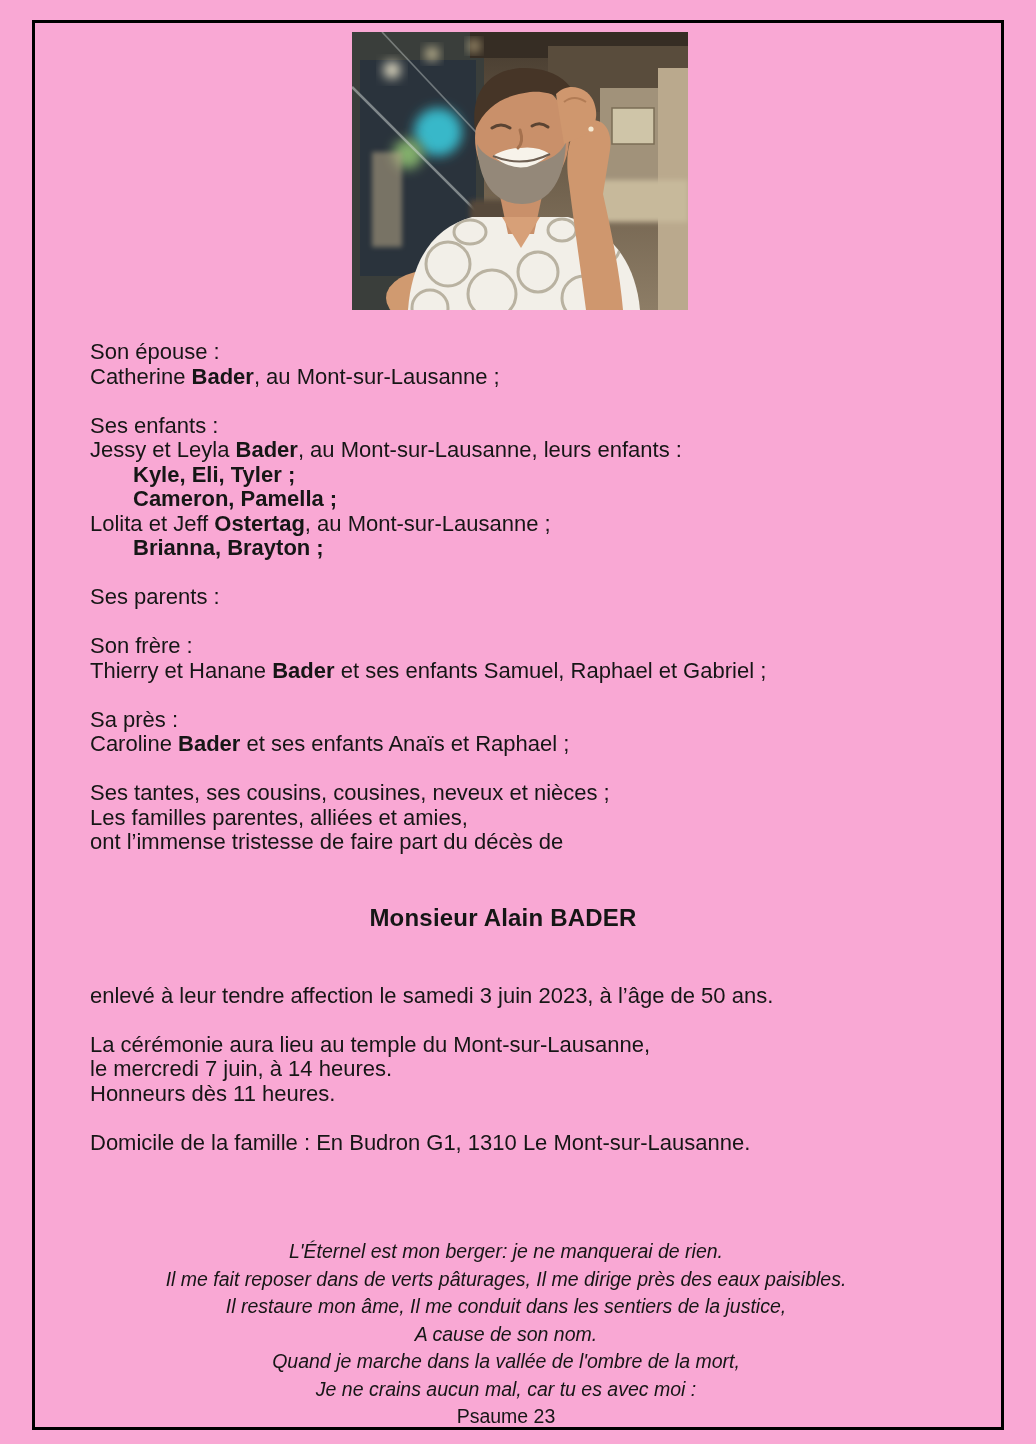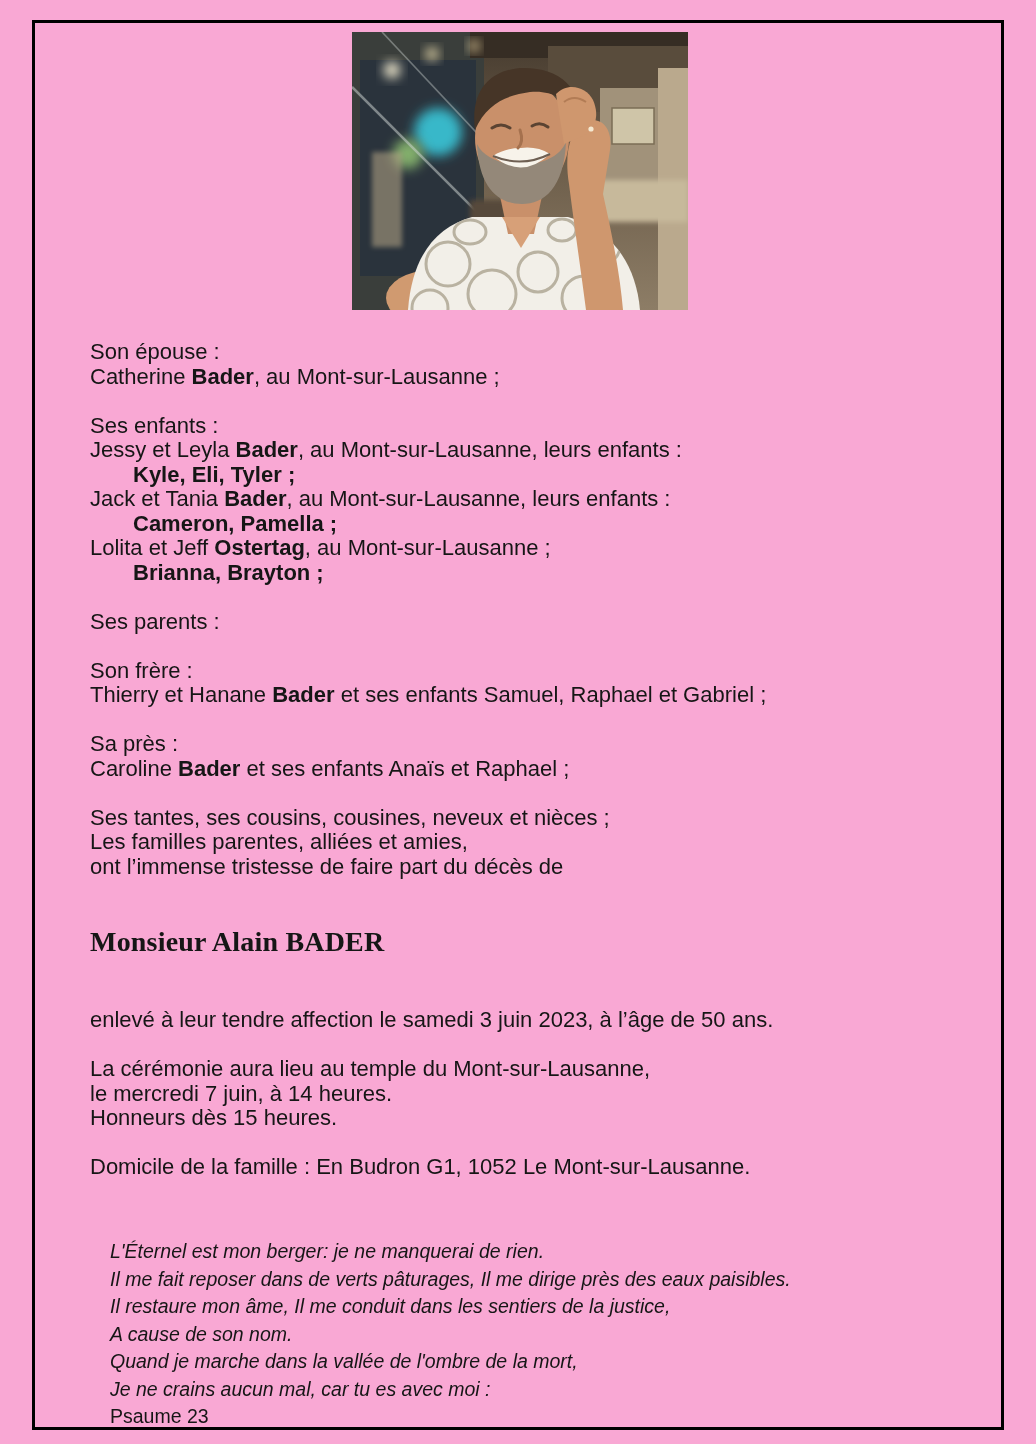--- a/index.html
+++ b/index.html
@@ -21,26 +21,26 @@
   .photo svg { display:block; }
   .content {
     position:absolute; left:90px; top:340px; width:826px;
     font-size:22px; line-height:24.5px; color:#161616;
   }
   .para { margin:0 0 24.5px 0; }
   .line { white-space:pre-wrap; }
   .line.indent { padding-left:43px;font-weight:bold; }
   .b { font-weight:700; }
   .title {
-    font-size:28px; line-height:33px; font-weight:700;
-    text-align:left; margin:46px 0 50px 0; letter-spacing:0.2px;font-family:Liberation Serif, serif;
+    font-size:24px; line-height:33px; font-weight:700;
+    text-align:center; margin:46px 0 50px 0; letter-spacing:0.2px;
   }
   .psalm {
     position:absolute; left:110px; top:1238px; width:792px;
-    text-align:left; font-size:19.5px; line-height:27.5px;
+    text-align:center; font-size:19.5px; line-height:27.5px;
     font-style:italic; color:#161616;
   }
   .psalm-attrib { font-style:normal; }
 </style>
 </head>
 <body>
 
 <div class="page">
 
   <div class="frame"></div>
@@ -128,21 +128,20 @@
   <div class="content">
     <section>
         <div class="para">
           <div class="line"><span>Son épouse :</span></div>
           <div class="line"><span>Catherine </span><span class="b">Bader</span><span>, au Mont-sur-Lausanne ;</span></div>
         </div>
         <div class="para">
           <div class="line"><span>Ses enfants :</span></div>
           <div class="line"><span>Jessy et Leyla </span><span class="b">Bader</span><span>, au Mont-sur-Lausanne, leurs enfants :</span></div>
           <div class="line indent"><span>Kyle, Eli, Tyler ;</span></div>
-          <div class="line"><span>Jack et Tania </span><span class="b">Bader</span><span>, au Mont-sur-Lausanne, leurs enfants :</span></div>
           <div class="line indent"><span>Cameron, Pamella ;</span></div>
           <div class="line"><span>Lolita et Jeff </span><span class="b">Ostertag</span><span>, au Mont-sur-Lausanne ;</span></div>
           <div class="line indent"><span>Brianna, Brayton ;</span></div>
         </div>
         <div class="para">
           <div class="line"><span>Ses parents :</span></div>
         </div>
         <div class="para">
           <div class="line"><span>Son frère :</span></div>
           <div class="line"><span>Thierry et Hanane </span><span class="b">Bader</span><span> et ses enfants Samuel, Raphael et Gabriel ;</span></div>
@@ -158,24 +157,24 @@
         </div>
       </section>
     <h1 class="title">Monsieur Alain BADER</h1>
     <section>
         <div class="para">
           <div class="line"><span>enlevé à leur tendre affection le samedi 3 juin 2023, à l’âge de 50 ans.</span></div>
         </div>
         <div class="para">
           <div class="line"><span>La cérémonie aura lieu au temple du Mont-sur-Lausanne,</span></div>
           <div class="line"><span>le mercredi 7 juin, à 14 heures.</span></div>
-          <div class="line"><span>Honneurs dès 15 heures.</span></div>
+          <div class="line"><span>Honneurs dès 11 heures.</span></div>
         </div>
         <div class="para">
-          <div class="line"><span>Domicile de la famille : En Budron G1, 1052 Le Mont-sur-Lausanne.</span></div>
+          <div class="line"><span>Domicile de la famille : En Budron G1, 1310 Le Mont-sur-Lausanne.</span></div>
         </div>
       </section>
   </div>
 
   <div class="psalm">
     <div>
         <div class="line"><span>L'Éternel est mon berger: je ne manquerai de rien.</span></div>
         <div class="line"><span>Il me fait reposer dans de verts pâturages, Il me dirige près des eaux paisibles.</span></div>
         <div class="line"><span>Il restaure mon âme, Il me conduit dans les sentiers de la justice,</span></div>
         <div class="line"><span>A cause de son nom.</span></div>

